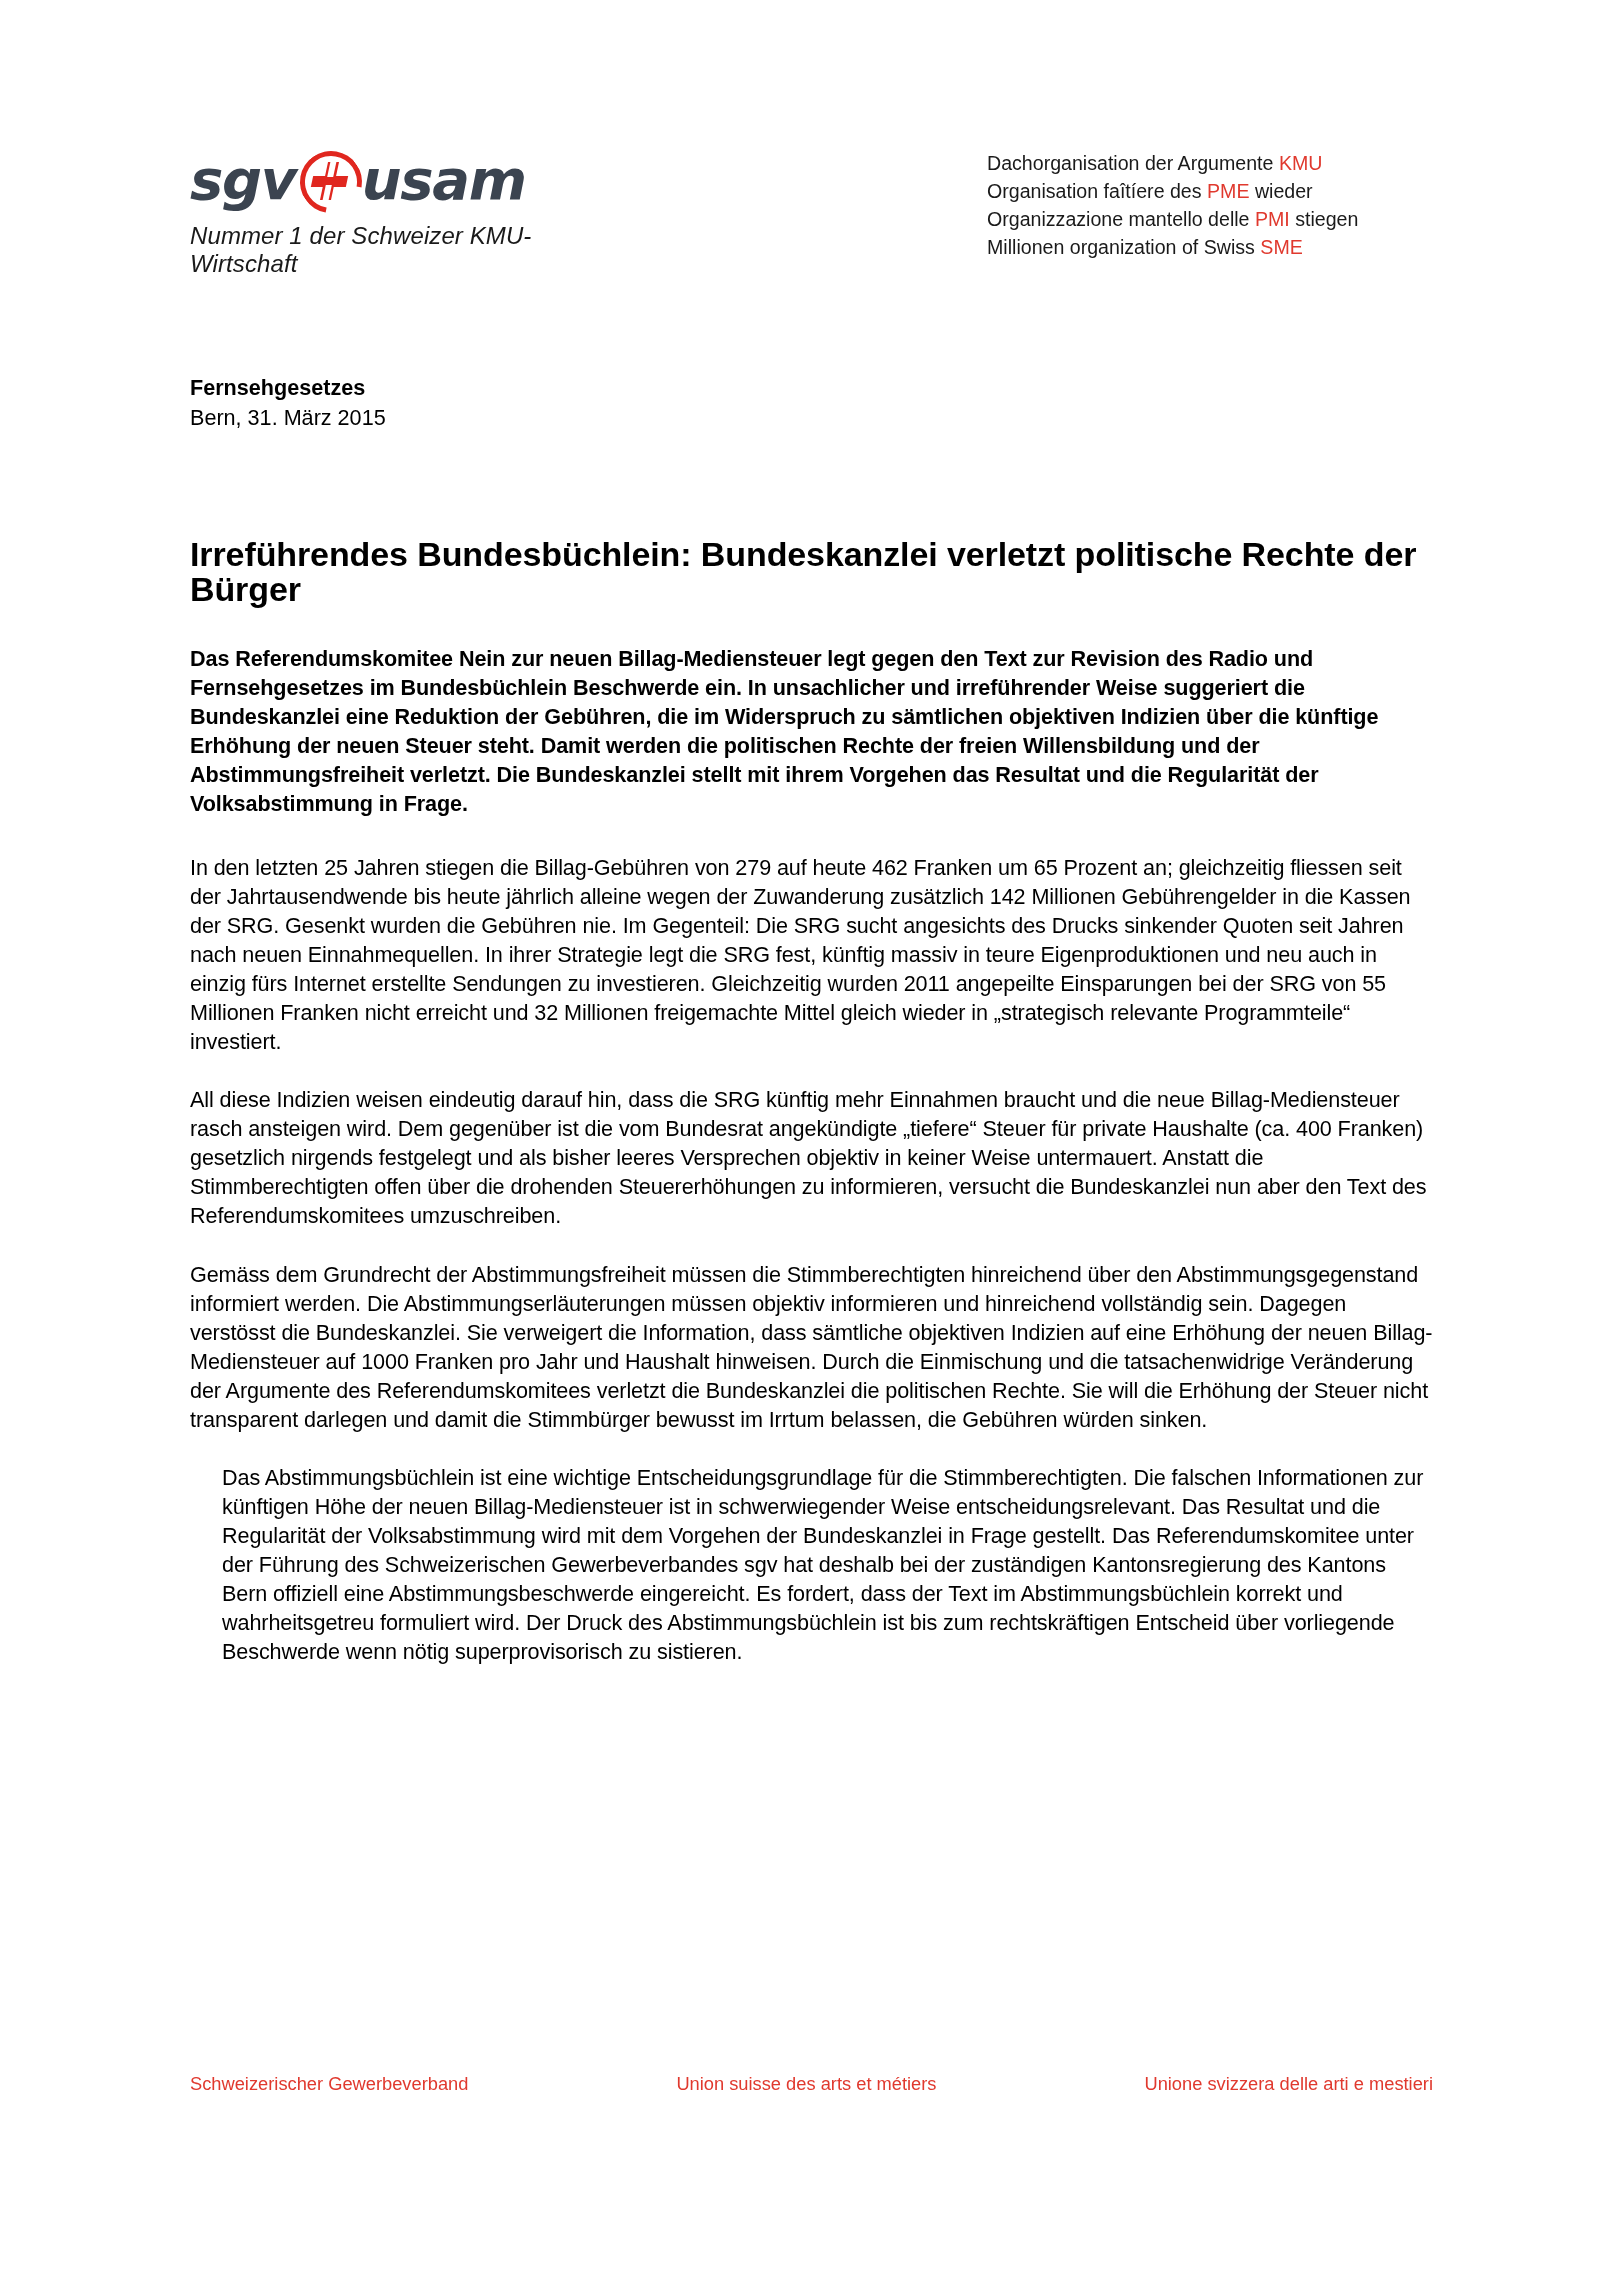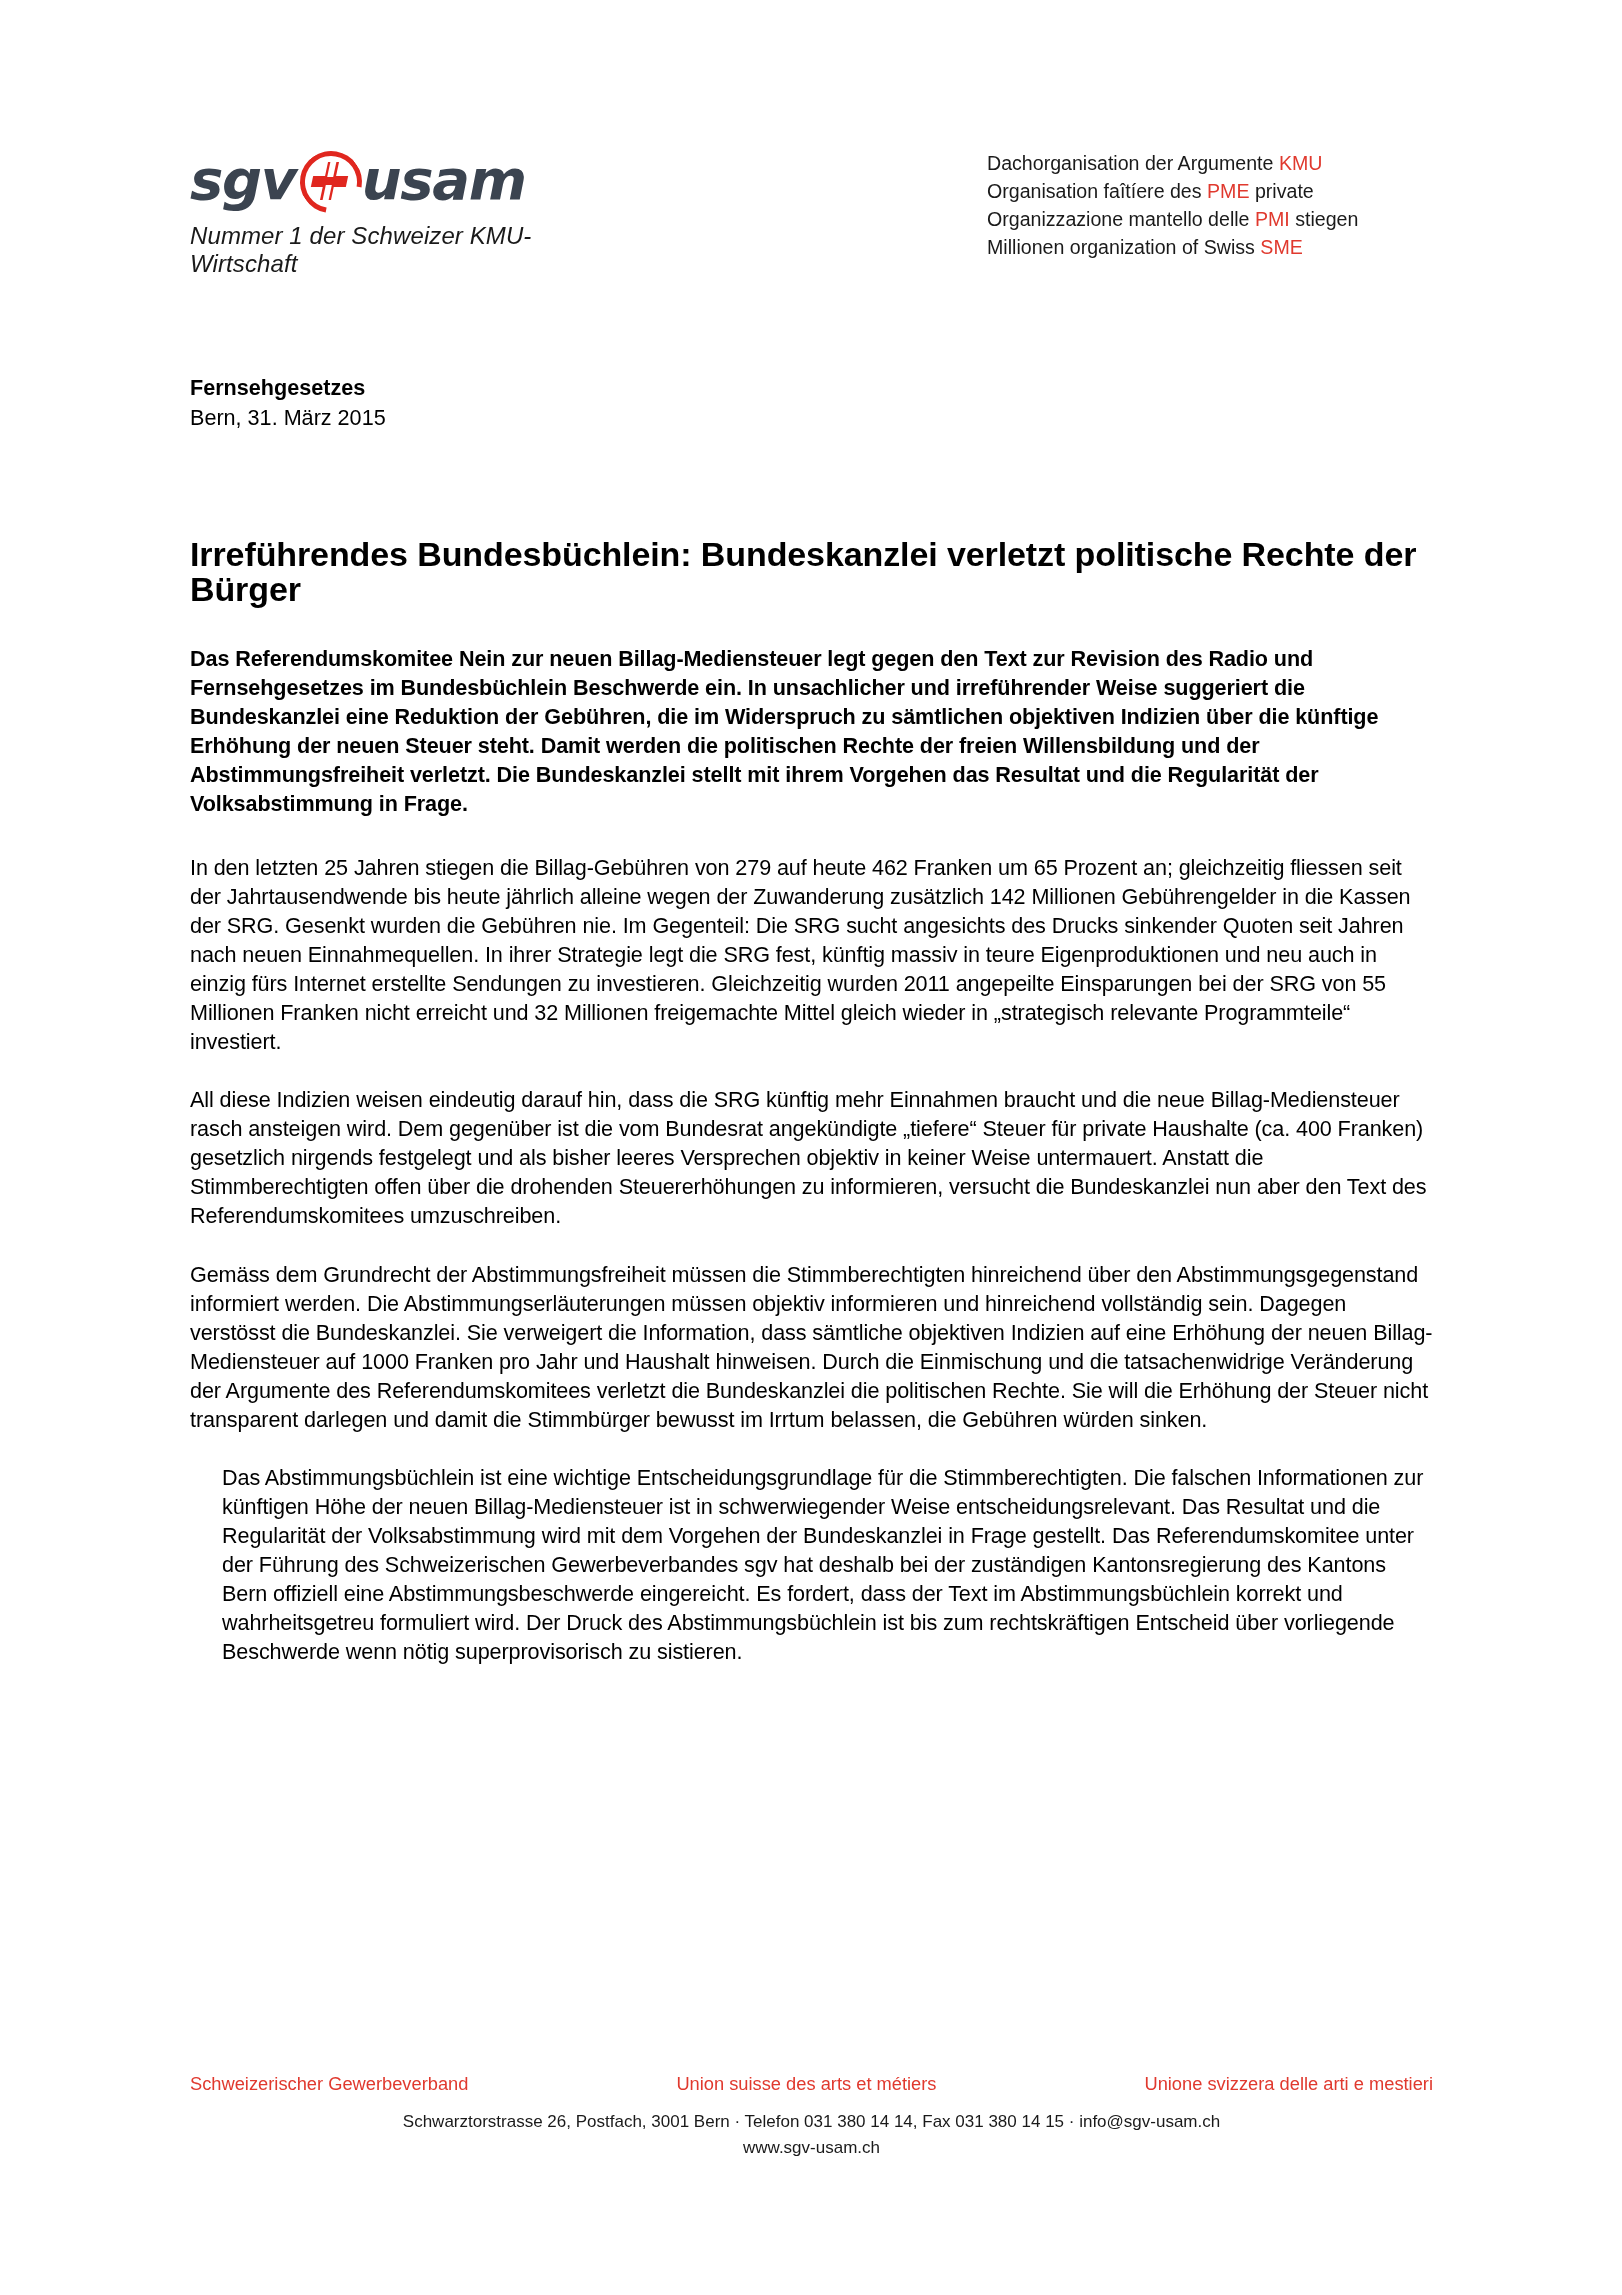--- a/index.html
+++ b/index.html
@@ -205,21 +205,21 @@
           <span class="cut"></span>
           <span class="cut2"></span>
         </span>
         <span class="logo-text">usam</span>
       </div>
       <div class="logo-tagline">Nummer 1 der Schweizer KMU-Wirtschaft</div>
     </div>
 
     <div class="org-lines">
       <div><span>Dachorganisation der Argumente </span><span class="accent">KMU</span><span></span></div>
-      <div><span>Organisation faîtíere des </span><span class="accent">PME</span><span> private</span></div>
+      <div><span>Organisation faîtíere des </span><span class="accent">PME</span><span> wieder</span></div>
       <div><span>Organizzazione mantello delle </span><span class="accent">PMI</span><span> stiegen</span></div>
       <div><span>Millionen organization of Swiss </span><span class="accent">SME</span><span></span></div>
     </div>
   </div>
 
   <div class="meta">
     <div class="label">Fernsehgesetzes</div>
     <div>Bern, 31. März 2015</div>
   </div>
 
@@ -231,20 +231,16 @@
     <p class="body">Gemäss dem Grundrecht der Abstimmungsfreiheit müssen die Stimmberechtigten hinreichend über den Abstimmungsgegenstand informiert werden. Die Abstimmungserläuterungen müssen objektiv informieren und hinreichend vollständig sein. Dagegen verstösst die Bundeskanzlei. Sie verweigert die Information, dass sämtliche objektiven Indizien auf eine Erhöhung der neuen Billag-Mediensteuer auf 1000 Franken pro Jahr und Haushalt hinweisen. Durch die Einmischung und die tatsachenwidrige Veränderung der Argumente des Referendumskomitees verletzt die Bundeskanzlei die politischen Rechte. Sie will die Erhöhung der Steuer nicht transparent darlegen und damit die Stimmbürger bewusst im Irrtum belassen, die Gebühren würden sinken.</p>
     <p class="body">Das Abstimmungsbüchlein ist eine wichtige Entscheidungsgrundlage für die Stimmberechtigten. Die falschen Informationen zur künftigen Höhe der neuen Billag-Mediensteuer ist in schwerwiegender Weise entscheidungsrelevant. Das Resultat und die Regularität der Volksabstimmung wird mit dem Vorgehen der Bundeskanzlei in Frage gestellt. Das Referendumskomitee unter der Führung des Schweizerischen Gewerbeverbandes sgv hat deshalb bei der zuständigen Kantonsregierung des Kantons Bern offiziell eine Abstimmungsbeschwerde eingereicht. Es fordert, dass der Text im Abstimmungsbüchlein korrekt und wahrheitsgetreu formuliert wird. Der Druck des Abstimmungsbüchlein ist bis zum rechtskräftigen Entscheid über vorliegende Beschwerde wenn nötig superprovisorisch zu sistieren.</p>
   </div>
 
   <div class="footer">
     <div class="footer-langs">
       <span>Schweizerischer Gewerbeverband</span>
       <span>Union suisse des arts et métiers</span>
       <span>Unione svizzera delle arti e mestieri</span>
     </div>
-    <div class="footer-contact">
-      <div>Schwarztorstrasse 26, Postfach, 3001 Bern  ·  Telefon 031 380 14 14, Fax 031 380 14 15  ·  info@sgv-usam.ch</div>
-      <div>www.sgv-usam.ch</div>
-    </div>
   </div>
 
 </div>
 
 
 </body></html>

